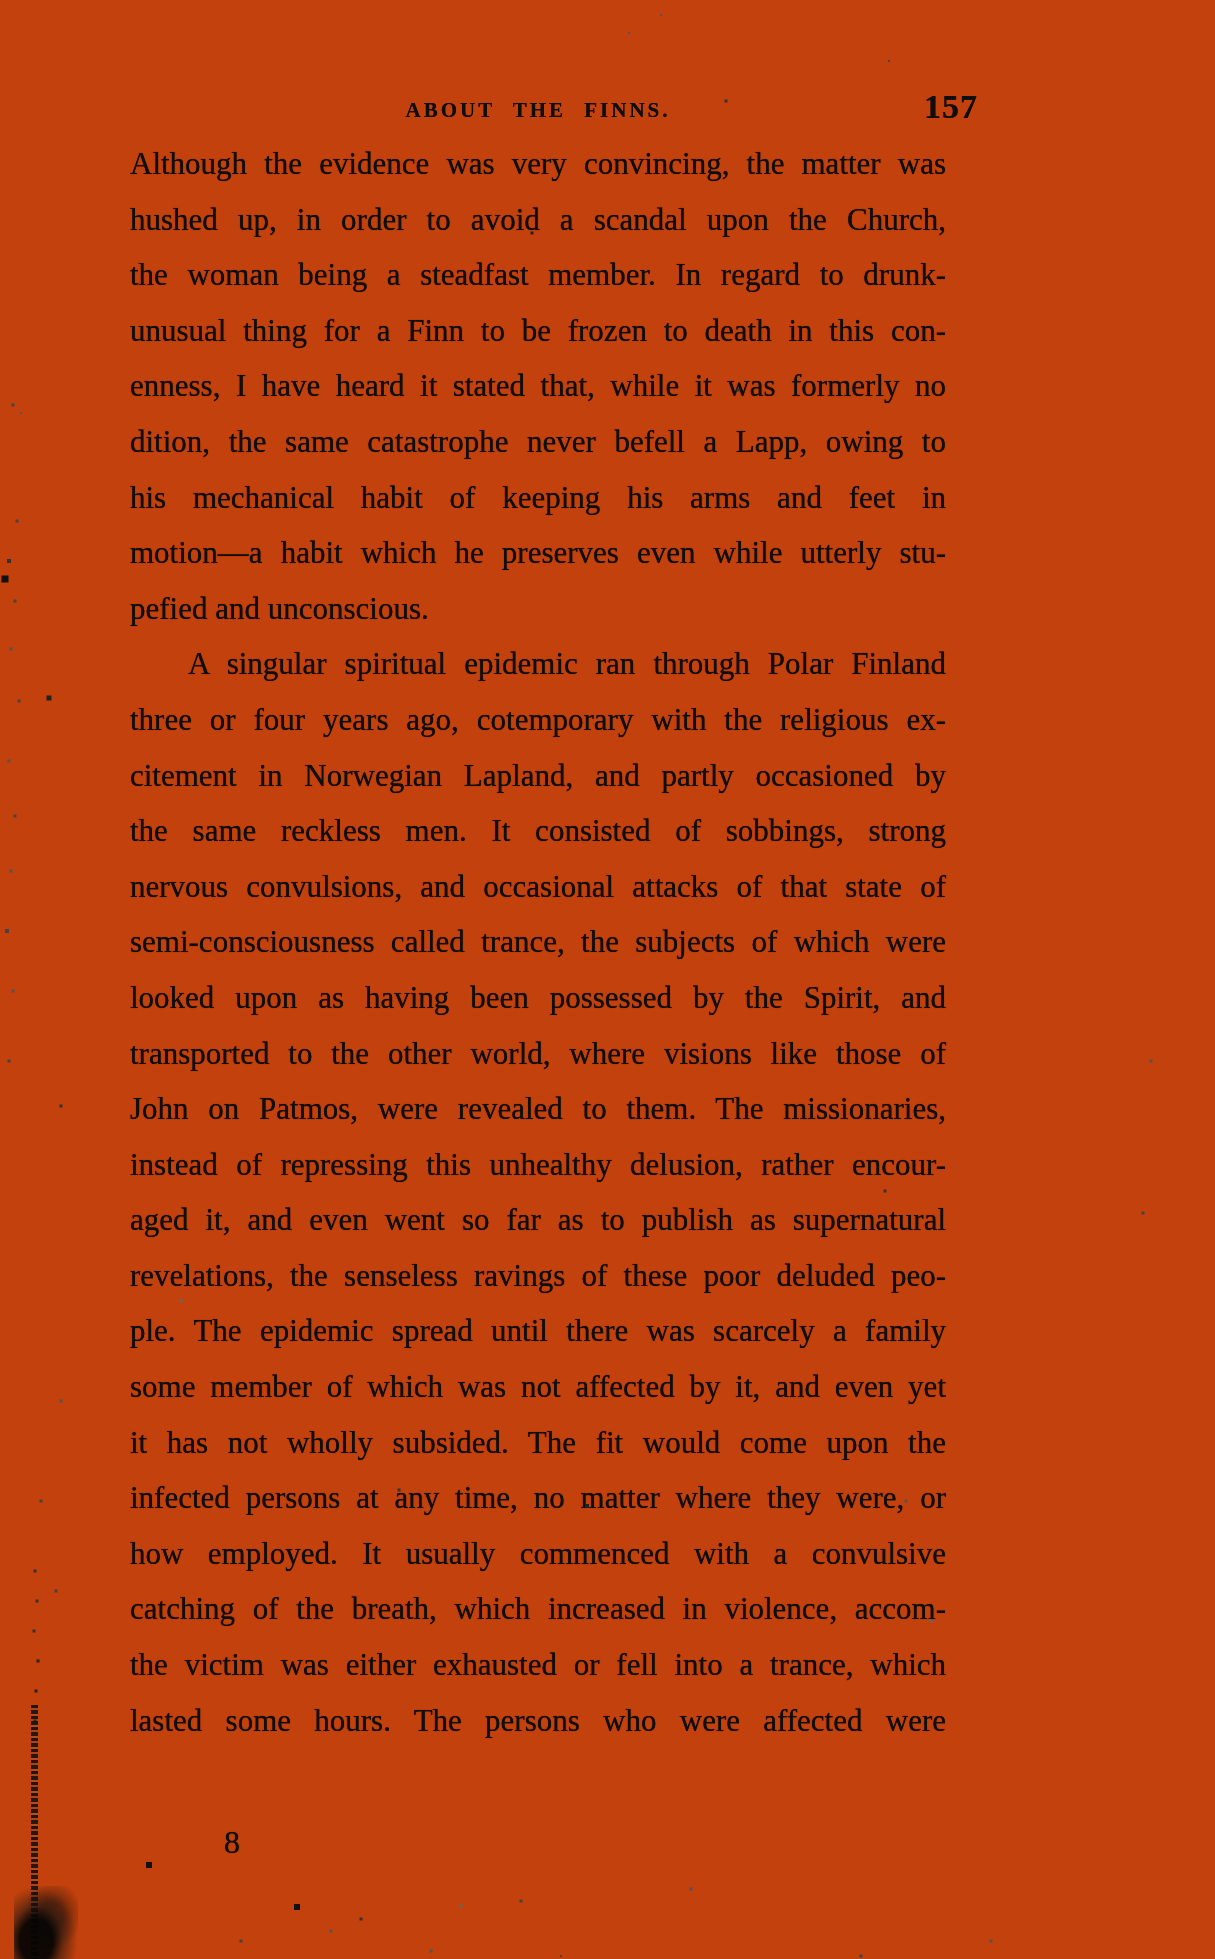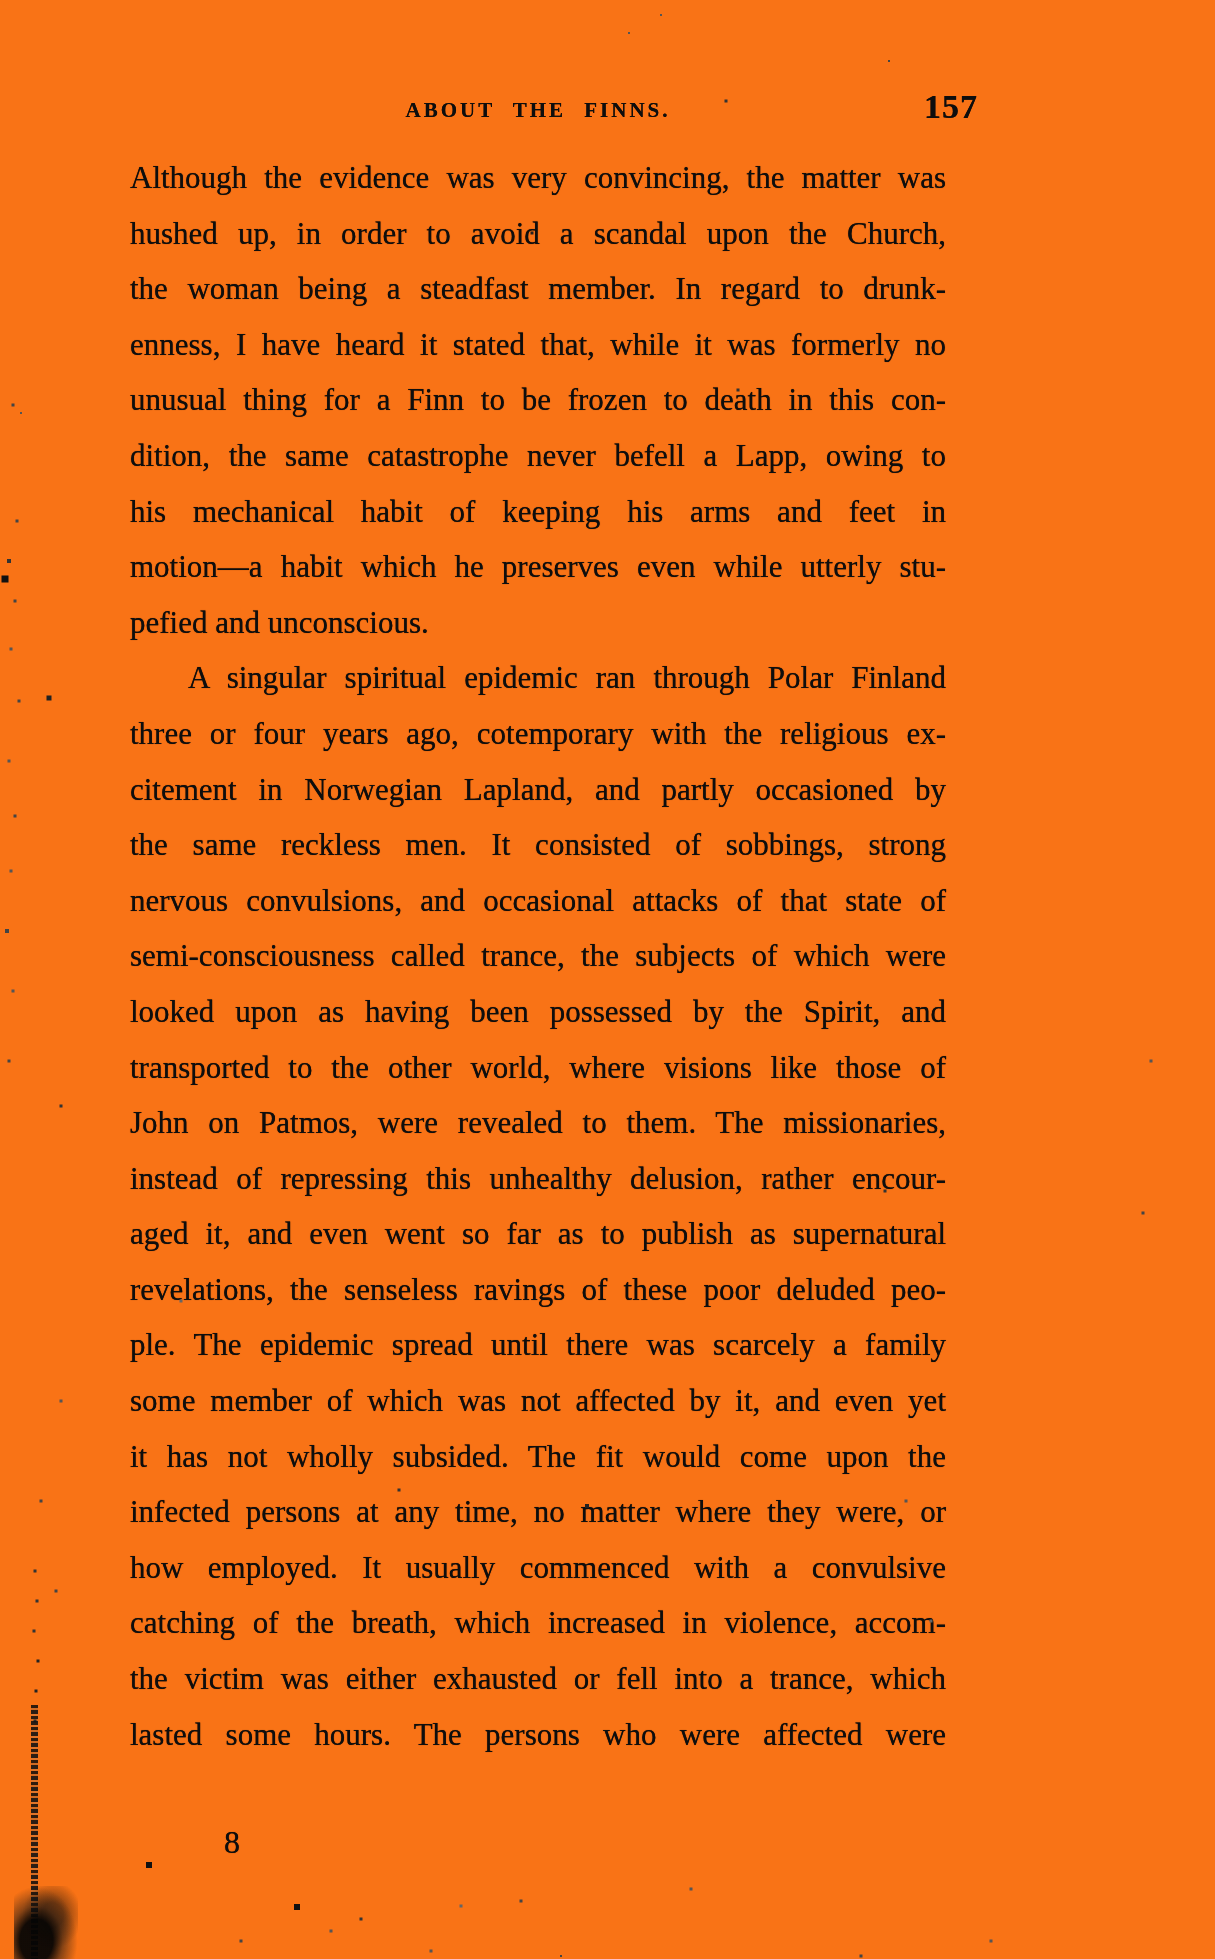--- a/index.html
+++ b/index.html
@@ -1,20 +1,20 @@
 <!DOCTYPE html>
 <html><head>
 <meta charset="utf-8">
 <style>
   html,body { margin:0; padding:0; background:#e8e8e4; }
   .page {
     position:relative;
     width:1215px; height:1959px;
     margin:0 auto;
-    background:#f97316;
+    background:#c2410c;
     font-family:"Liberation Serif", serif;
     color:#0e0e0e;
     overflow:hidden;
   }
   .running-header {
     position:absolute;
     top:98px; left:130px; width:816px;
     text-align:center;
     font-size:21px;
     font-weight:bold;
@@ -26,21 +26,21 @@
     position:absolute;
     top:88px; left:876px; width:102px;
     text-align:right;
     font-size:34px;
     font-weight:bold;
     letter-spacing:1px;
     text-shadow:0 0 0.6px rgba(0,0,0,0.8);
   }
   .body-text {
     position:absolute;
-    top:150px; left:130px; width:816px;
+    top:136px; left:130px; width:816px;
     font-size:31px;
     line-height:55.6px;
     text-shadow:0 0 0.7px rgba(0,0,0,0.85);
   }
   .paragraph { margin:0; }
   .line {
     text-align:justify;
     text-align-last:justify;
   }
   .line.no-justify { text-align-last:left; }
@@ -105,22 +105,22 @@
 <div class="page">
   <div class="running-header">ABOUT THE FINNS.</div>
 
   <div class="page-number">157</div>
 
   <div class="body-text">
       <div class="paragraph">
         <div class="line">Although the evidence was very convincing, the matter was</div>
         <div class="line">hushed up, in order to avoid a scandal upon the Church,</div>
         <div class="line">the woman being a steadfast member.  In regard to drunk-</div>
+        <div class="line">unusual thing for a Finn to be frozen to death in this con-</div>
         <div class="line">enness, I have heard it stated that, while it was formerly no</div>
-        <div class="line">unusual thing for a Finn to be frozen to death in this con-</div>
         <div class="line">dition, the same catastrophe never befell a Lapp, owing to</div>
         <div class="line">his mechanical habit of keeping his arms and feet in</div>
         <div class="line">motion—a habit which he preserves even while utterly stu-</div>
         <div class="line no-justify">pefied and unconscious.</div>
       </div>
       <div class="paragraph">
         <div class="line indented">A singular spiritual epidemic ran through Polar Finland</div>
         <div class="line">three or four years ago, cotemporary with the religious ex-</div>
         <div class="line">citement in Norwegian Lapland, and partly occasioned by</div>
         <div class="line">the same reckless men.  It consisted of sobbings, strong</div>

